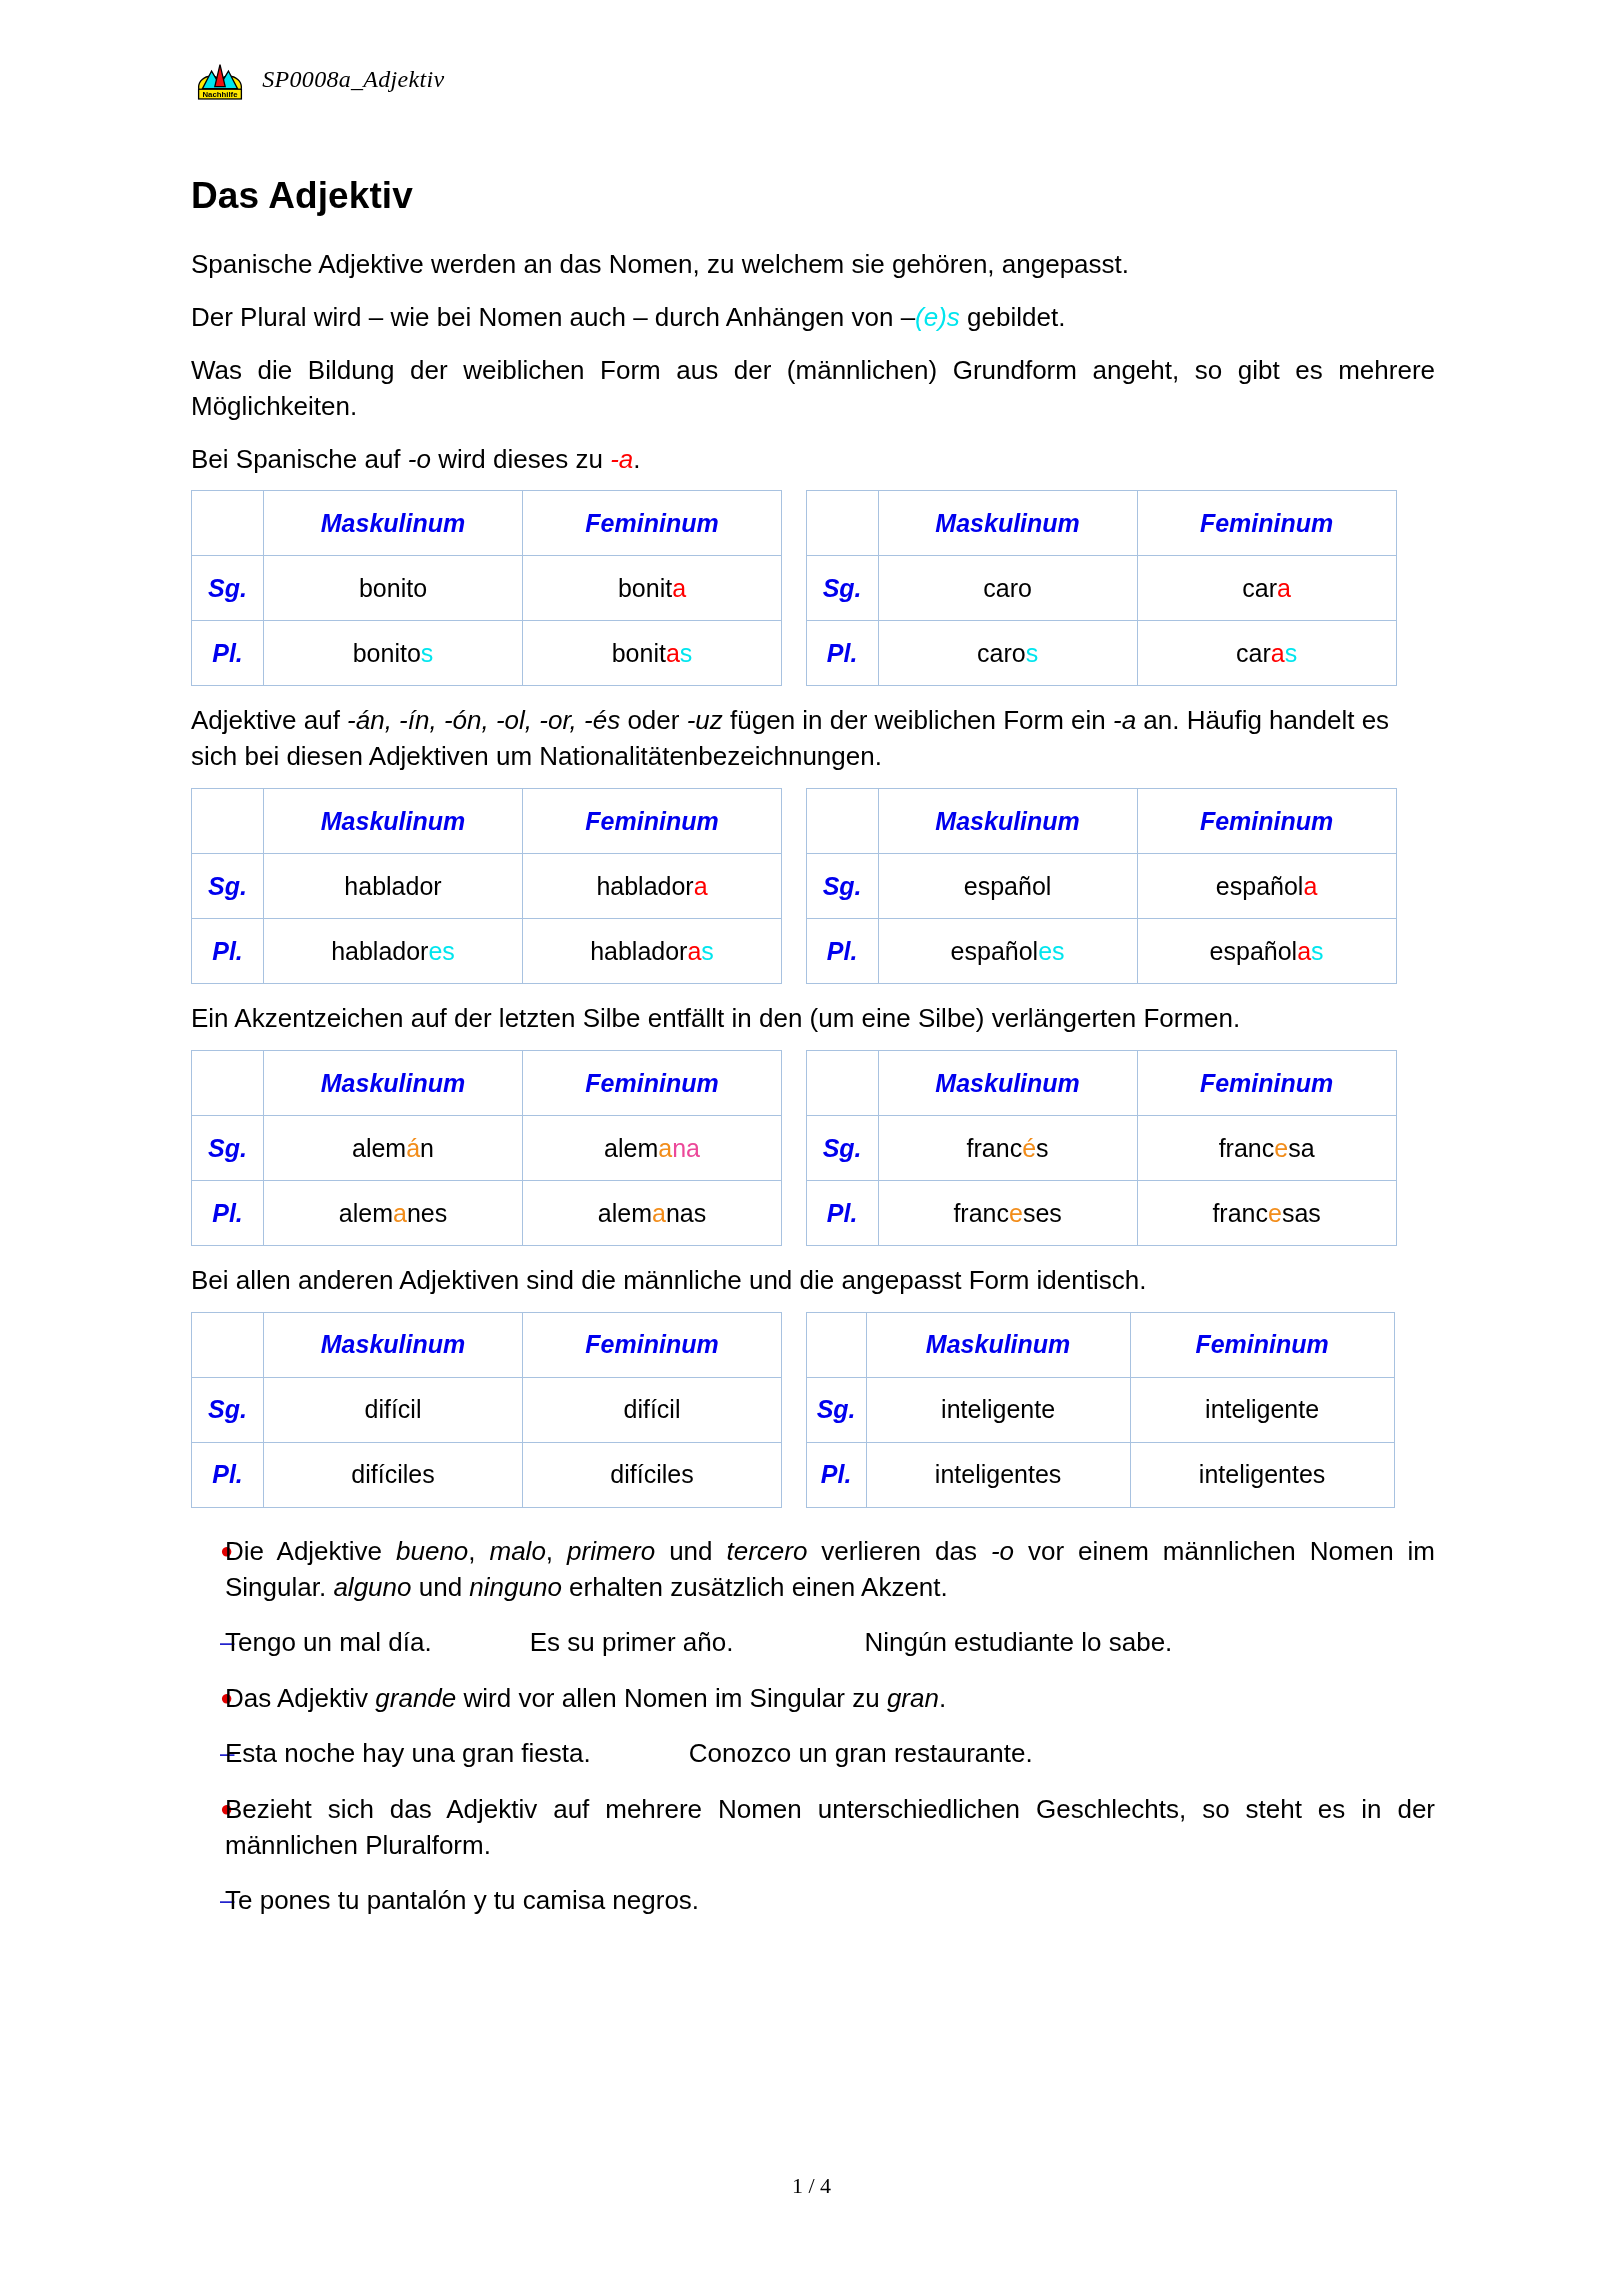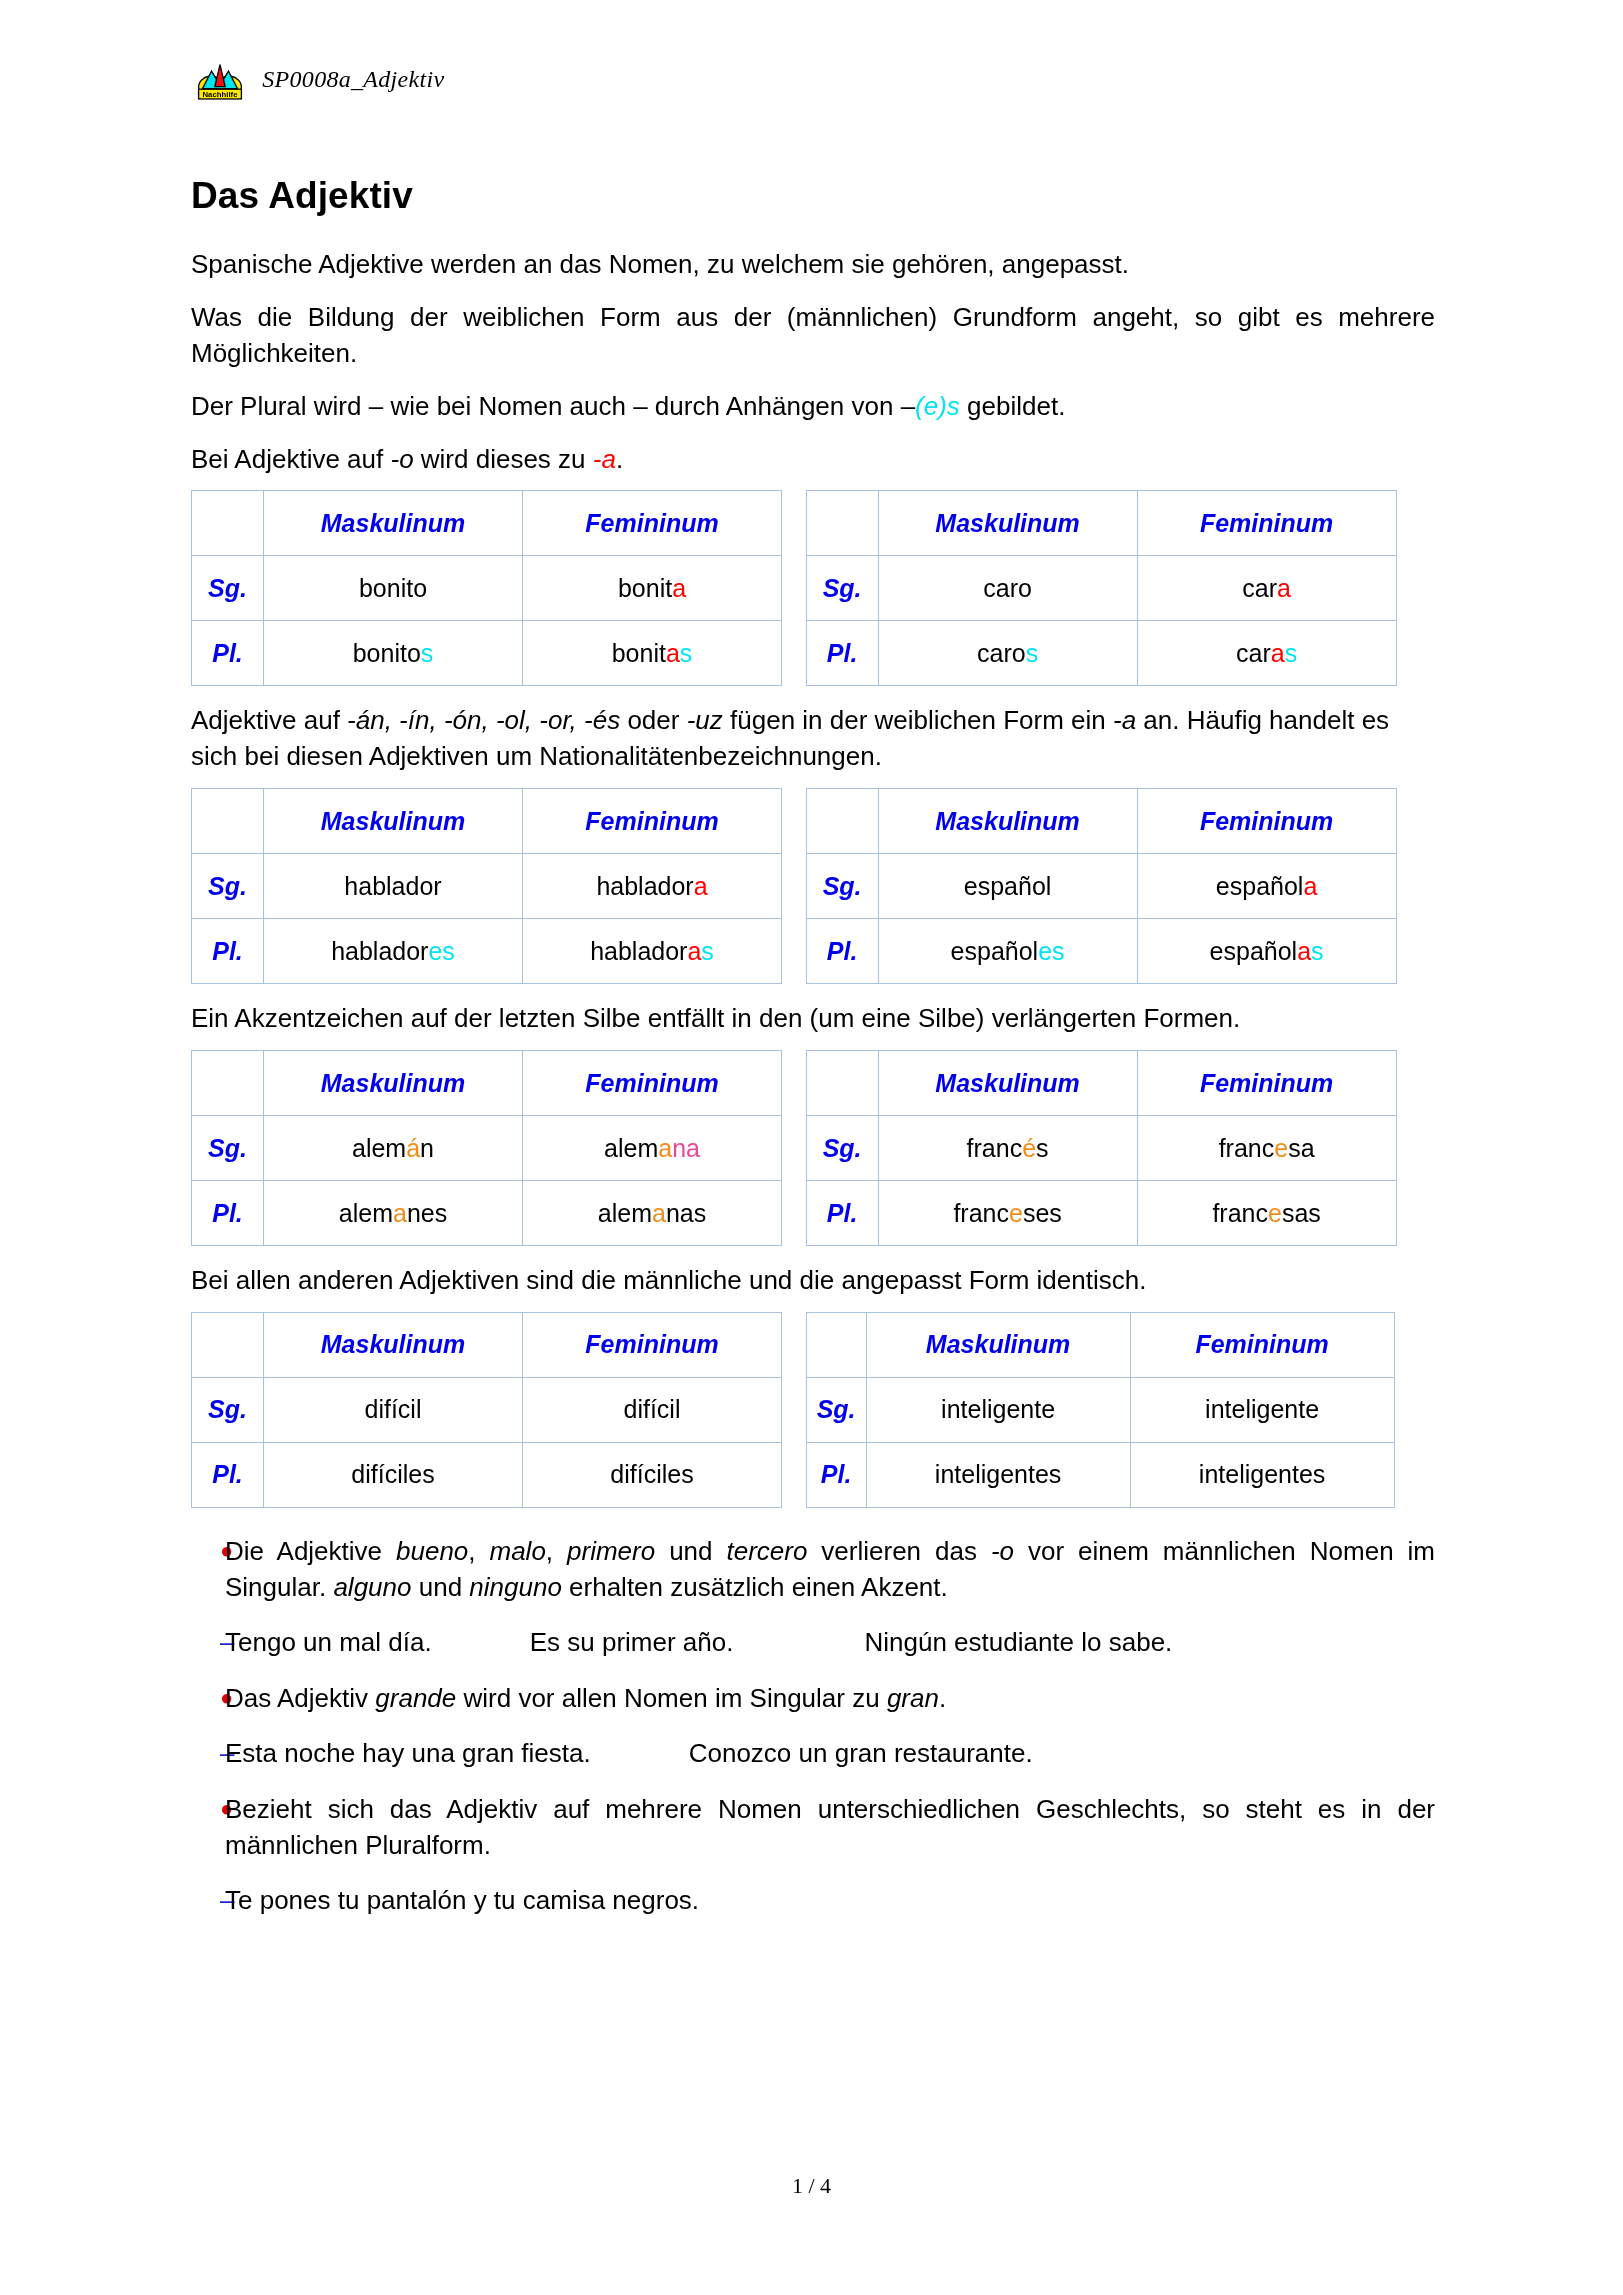--- a/index.html
+++ b/index.html
@@ -158,30 +158,30 @@
   </div>
 
   <div class="content">
 
     <h1 class="doc-title">Das Adjektiv</h1>
 
     <p class="para">
       <span>Spanische Adjektive werden an das Nomen, zu welchem sie gehören, angepasst.</span>
     </p>
 
+    <p class="para">
+      <span>Der Plural wird – wie bei Nomen auch – durch Anhängen von –</span><span class="it cy">(e)s</span><span> gebildet.</span>
+    </p>
+
     <p class="para justify">
       <span>Was die Bildung der weiblichen Form aus der (männlichen) Grundform angeht, so gibt es mehrere Möglichkeiten.</span>
     </p>
 
-    <p class="para">
-      <span>Der Plural wird – wie bei Nomen auch – durch Anhängen von –</span><span class="it cy">(e)s</span><span> gebildet.</span>
-    </p>
-
     <p class="para tight">
-      <span>Bei Adjektive auf </span><span class="it">-o</span><span> wird dieses zu </span><span class="it rd">-a</span><span>.</span>
+      <span>Bei Spanische auf </span><span class="it">-o</span><span> wird dieses zu </span><span class="it rd">-a</span><span>.</span>
     </p>
 
     <div class="table-row">
       <table class="conj" style="width:589px;">
         <colgroup>
             <col style="width:72px">
             <col style="width:259px">
             <col style="width:259px">
           </colgroup>
         <tbody>

